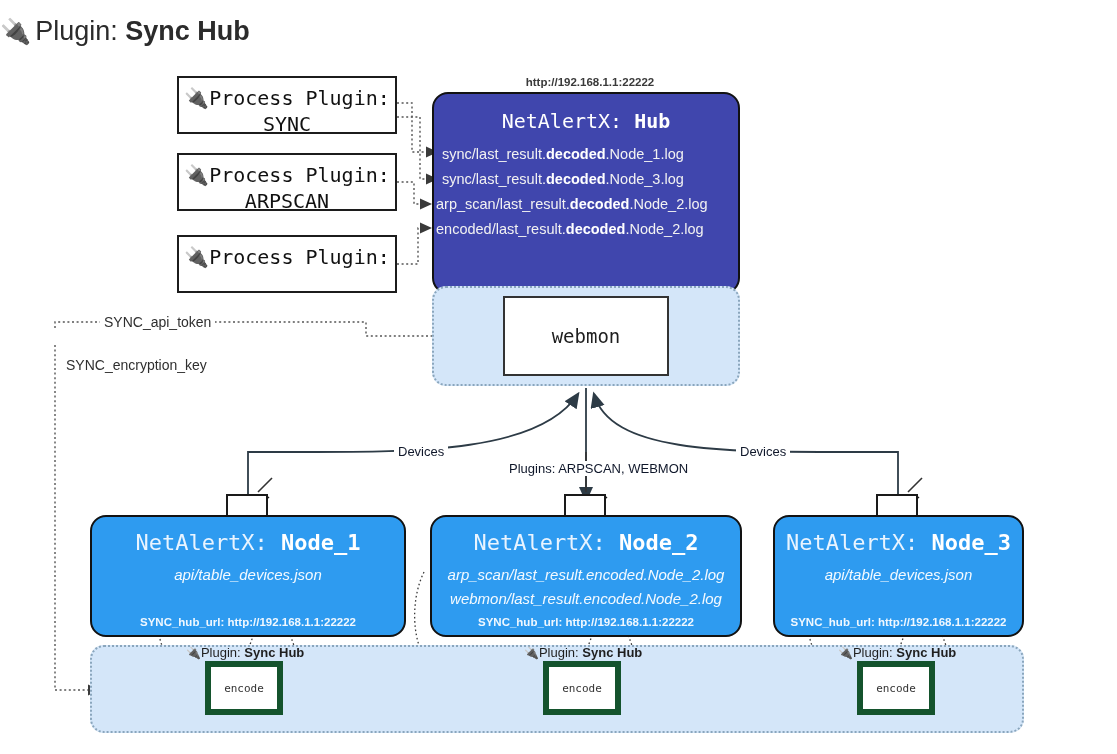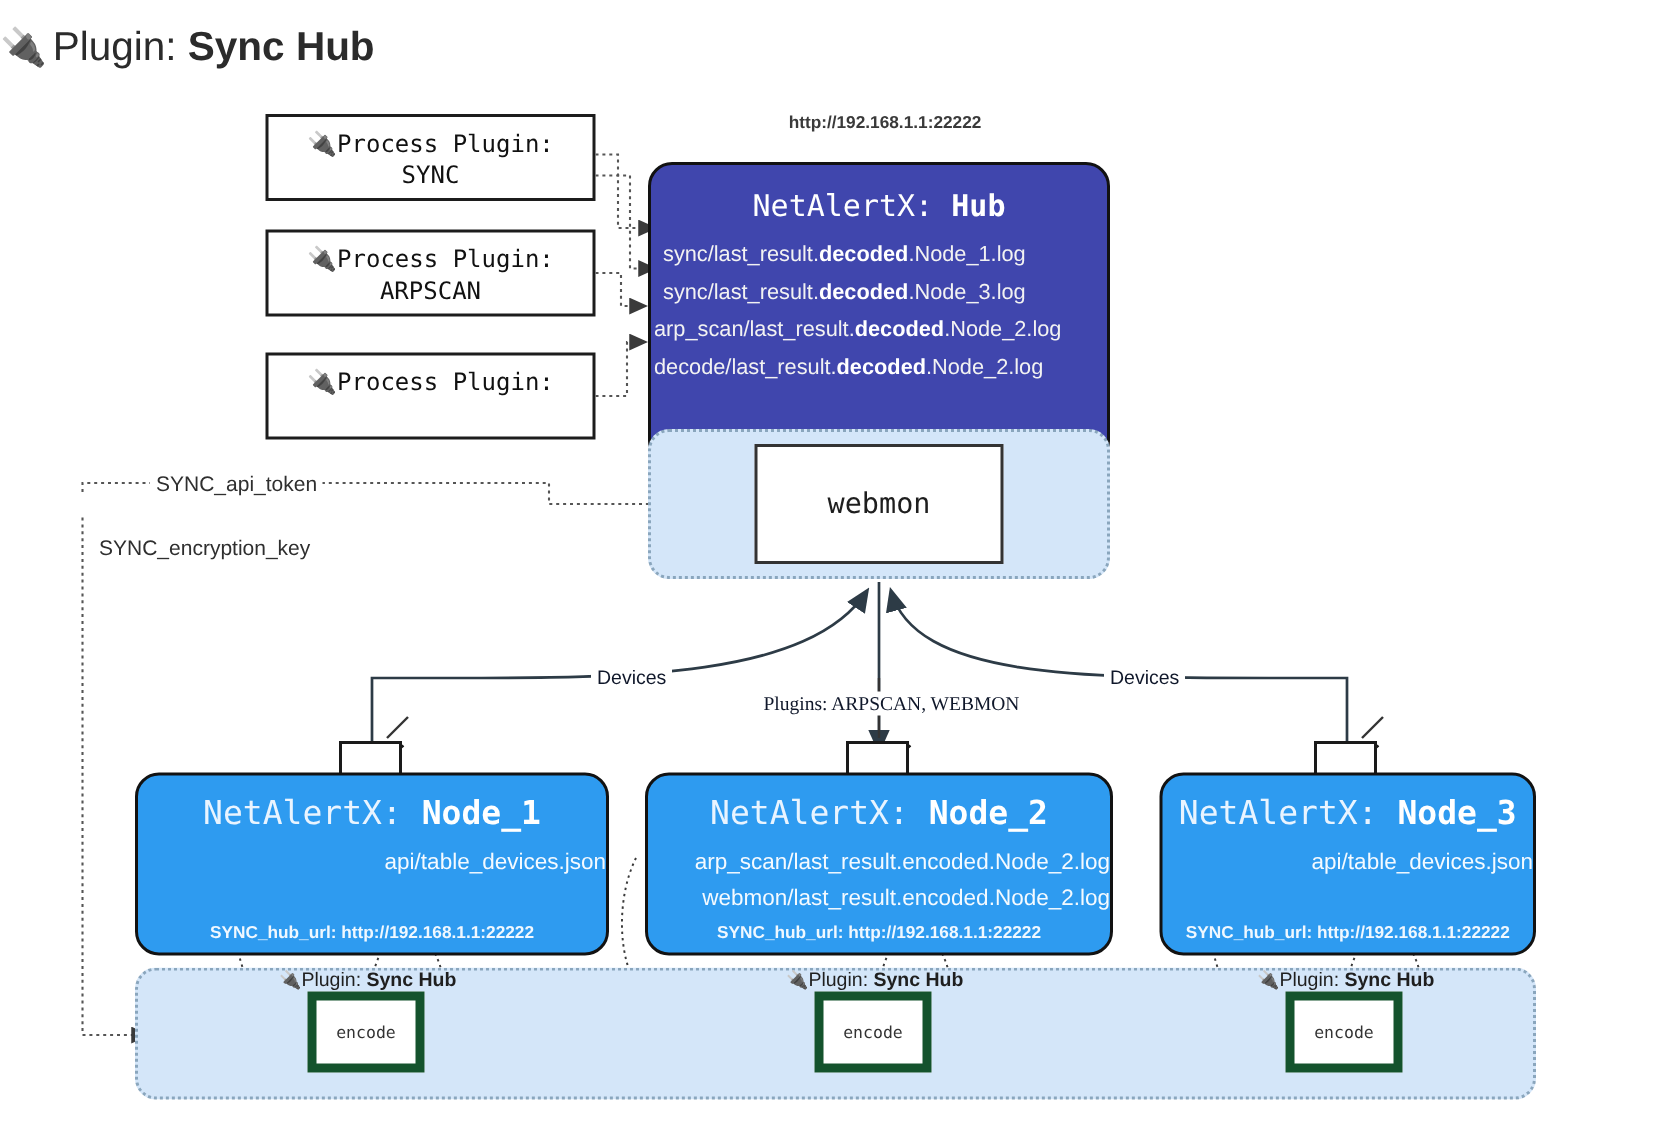--- a/index.html
+++ b/index.html
@@ -36,41 +36,41 @@
     letter-spacing: 0px;
   }
   #title .plug { font-size: 25px; margin-right: 4px; }
   #title .bold { font-weight: bold; }
 
   
   .proc-box {
     border: 2px solid #1c1c1c;
     background: #ffffff;
     font-family: "DejaVu Sans Mono", "Liberation Mono", monospace;
-    font-size: 16px;
+    font-size: 20px;
     color: #111111;
     text-align: center;
     padding-top: 7px;
     line-height: 1.32;
     width: 220px;
     height: 58px;
   }
   .proc-box .l1 { white-space: nowrap; }
   .proc-box .l2 { white-space: nowrap; }
 
   
   #hub-url {
     top: 76px; left: 440px; width: 300px;
     text-align: center;
     font-size: 11.5px;
     font-weight: bold;
     color: #3a3a3a;
   }
   #hub {
-    top: 108px; left: 432px;
+    top: 92px; left: 432px;
     width: 308px; height: 202px;
     background: #4046ad;
     border: 2.5px solid #121212;
     border-radius: 16px;
     color: #ffffff;
     overflow: visible;
   }
   #hub .hub-title {
     font-family: "DejaVu Sans Mono", "Liberation Mono", monospace;
     font-size: 20px;
@@ -130,21 +130,21 @@
     height: 122px;
   }
   .netnode .nn-title {
     font-family: "DejaVu Sans Mono", "Liberation Mono", monospace;
     font-size: 22px;
     text-align: center;
     margin-top: 13px;
     color: #e9f4ff;
   }
   .netnode .nn-title b { color: #ffffff; font-weight: bold; }
-  .netnode .nn-lines { margin-top: 8px; text-align: right; }
+  .netnode .nn-lines { margin-top: 8px; text-align: center; font-style: italic; }
   .netnode .nn-line {
     font-size: 15px;
     color: #f4faff;
     line-height: 1.62;
     white-space: nowrap;
   }
   .netnode .nn-hub {
     position: absolute;
     bottom: 7px; left: 0; width: 100%;
     text-align: center;
@@ -288,33 +288,33 @@
 
   <div class="node" id="hub">
     <div class="hub-title">
       <span>NetAlertX:</span>
       <b>Hub</b>
     </div>
     <div class="loglist">
       <div class="logline"><span>sync/last_result.</span><b>decoded</b><span>.Node_1.log</span></div>
       <div class="logline"><span>sync/last_result.</span><b>decoded</b><span>.Node_3.log</span></div>
       <div class="logline wide"><span>arp_scan/last_result.</span><b>decoded</b><span>.Node_2.log</span></div>
-      <div class="logline wide"><span>decode/last_result.</span><b>decoded</b><span>.Node_2.log</span></div>
+      <div class="logline wide"><span>encoded/last_result.</span><b>decoded</b><span>.Node_2.log</span></div>
     </div>
   </div>
 
   <div class="node" id="decode-wrap"></div>
   <div class="node" id="decode-box">webmon</div>
 
   <div class="secret-label" style="left:100px; top:314px;">SYNC_api_token</div>
   <div class="secret-label" style="left:62px; top:357px;">SYNC_encryption_key</div>
 
   <div class="edge-label" style="left:394px; top:444px;">Devices</div>
   <div class="edge-label" style="left:736px; top:444px;">Devices</div>
-  <div class="edge-label" style="left:505px; top:461px;font-family:Liberation Serif, serif;">Plugins: ARPSCAN, WEBMON</div>
+  <div class="edge-label" style="left:505px; top:461px;">Plugins: ARPSCAN, WEBMON</div>
 
   <div class="node envelope" style="left:226px; top:494px;"></div>
   <div class="node envelope" style="left:564px; top:494px;"></div>
   <div class="node envelope" style="left:876px; top:494px;"></div>
 
   <div class="node netnode" style="left:90px; top:515px; width:316px;">
     <div class="nn-title">
       <span>NetAlertX:</span> <b>Node_1</b>
     </div>
     <div class="nn-lines">

